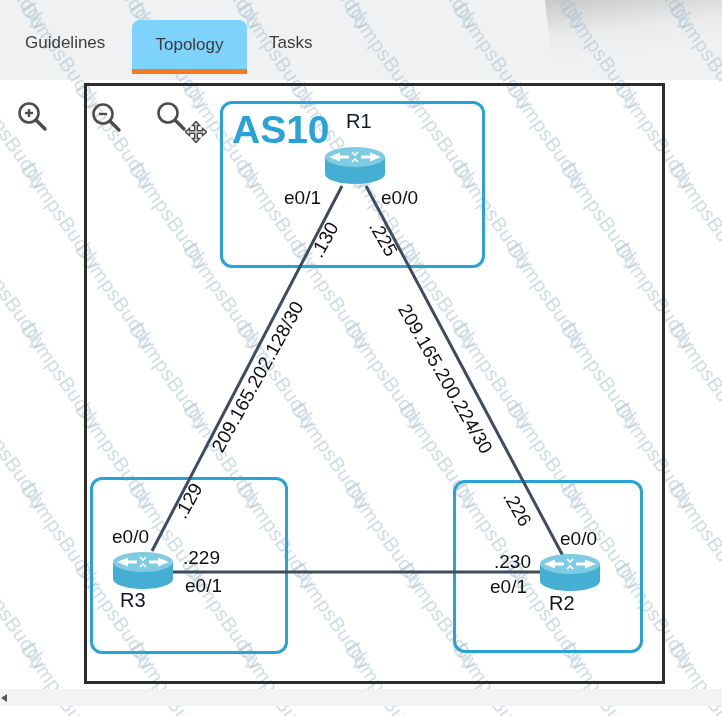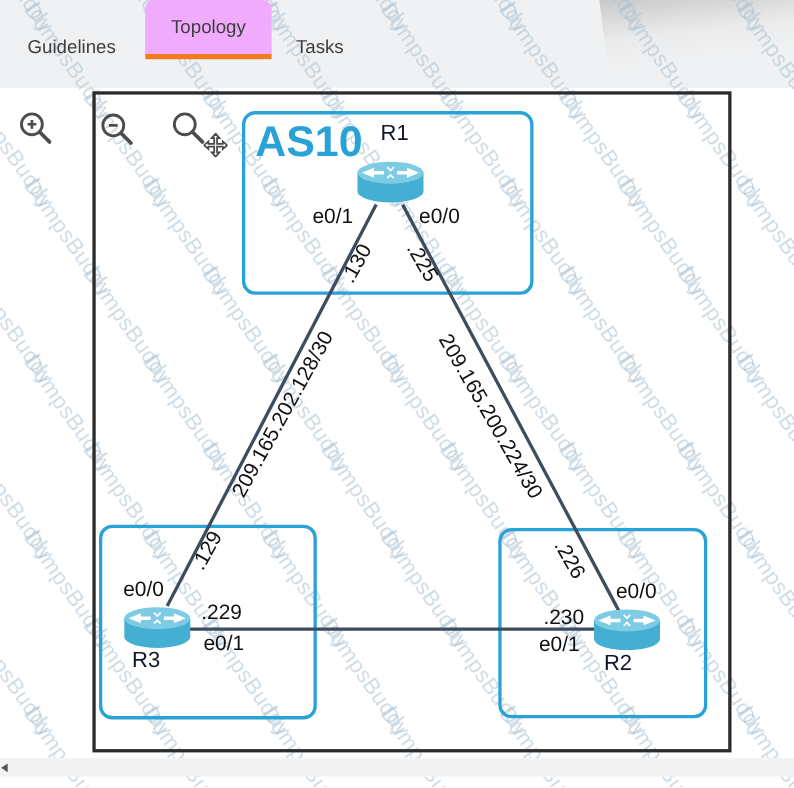--- a/index.html
+++ b/index.html
@@ -7,22 +7,22 @@
     position:relative;width:722px;height:716px;overflow:hidden;
     background:#ffffff;
     font-family:"Liberation Sans",sans-serif;
     color:#101010;
   }
   
   .header{position:absolute;left:0;top:0;width:722px;height:80px;background:#f0f1f2;z-index:0;}
   .tab{position:absolute;z-index:2;font-size:17px;color:#3d3d3d;cursor:pointer;white-space:nowrap;}
   .tab-plain{top:33px;}
   .tab-active{
-    left:132px;top:0;width:115px;height:49px;line-height:49px;text-align:center;
-    background:#f0abfc;border-radius:8px 8px 0 0;
+    left:132px;top:20px;width:115px;height:49px;line-height:49px;text-align:center;
+    background:#7dd3fc;border-radius:8px 8px 0 0;
     border-bottom:5px solid var(--accent_orange,#f47a20);
     box-sizing:content-box;
   }
   .gradient-artifact{
     position:absolute;left:548px;top:-14px;width:200px;height:66px;z-index:1;
     transform:rotate(-7deg);
     background:linear-gradient(180deg,rgba(150,150,150,.45),rgba(190,190,190,.12) 60%,rgba(255,255,255,0));
   }
   
   #watermark-layer{position:absolute;inset:0;z-index:1;pointer-events:none;overflow:hidden;}

